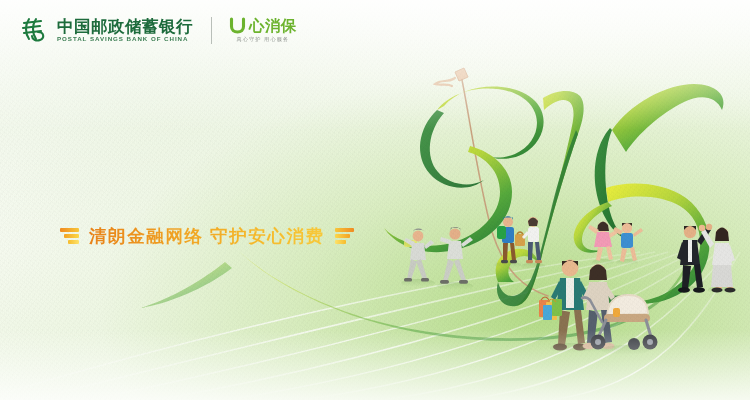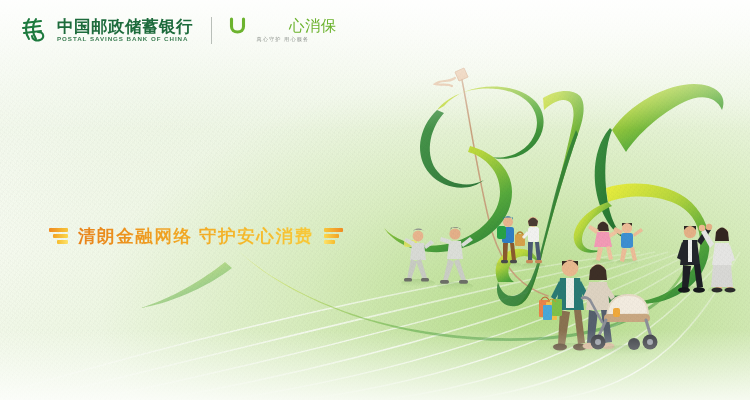--- a/index.html
+++ b/index.html
@@ -56,22 +56,22 @@
     letter-spacing:.95px; white-space:nowrap; line-height:1;
   }
   #logo-divider {
     width:1px; height:27px; background:#b9bfb9;
     margin:0 17px 0 18px;
   }
   #xxb-logo { display:flex; flex-direction:column; align-items:center; gap:3px; }
   #xxb-main { display:flex; align-items:center; gap:3px; }
   #xxb-cn {
     font-family:"Liberation Sans", sans-serif;
-    font-size:15.5px; font-weight:normal; color:#6cb32e;
-    letter-spacing:.4px; line-height:1; white-space:nowrap;margin-left:40px;
+    font-size:15.5px; font-weight:bold; color:#6cb32e;
+    letter-spacing:.4px; line-height:1; white-space:nowrap;
   }
   #xxb-sub {
     font-size:5.2px; color:#8a8f8a; letter-spacing:1.1px;
     white-space:nowrap; line-height:1;
   }
 
   
   #headline { position:absolute; left:20px; top:130px; z-index:40; }
   .hl-line {
     font-family:"Liberation Sans", sans-serif;
@@ -83,21 +83,21 @@
     background:linear-gradient(97deg, #0d6b35 0%, #1c7a39 34%, #39933f 68%, #59a844 100%);
     -webkit-background-clip:text; background-clip:text;
     color:transparent;
     -webkit-text-fill-color:transparent;
     text-shadow:none;
   }
   #hl-line2 { margin-left:22px; }
 
   
   #slogan-row {
-    position:absolute; left:49px; top:224px; z-index:40;
+    position:absolute; left:60px; top:224px; z-index:40;
     display:flex; align-items:center; gap:10px;
   }
   .bars { display:flex; flex-direction:column; gap:2.6px; }
   .bars i { display:block; height:3.4px; border-radius:1px; }
   .bars.left i:nth-child(1){ width:19px; background:linear-gradient(90deg,#f08a20,#f7c63a); }
   .bars.left i:nth-child(2){ width:15px; margin-left:4px; background:linear-gradient(90deg,#f3a324,#fbd84a); }
   .bars.left i:nth-child(3){ width:11px; margin-left:8px; background:linear-gradient(90deg,#f6bb2c,#fde26a); }
   .bars.right i:nth-child(1){ width:19px; background:linear-gradient(270deg,#f08a20,#f7c63a); }
   .bars.right i:nth-child(2){ width:15px; margin-left:0px; background:linear-gradient(270deg,#f3a324,#fbd84a); }
   .bars.right i:nth-child(3){ width:11px; margin-left:0px; background:linear-gradient(270deg,#f6bb2c,#fde26a); }

